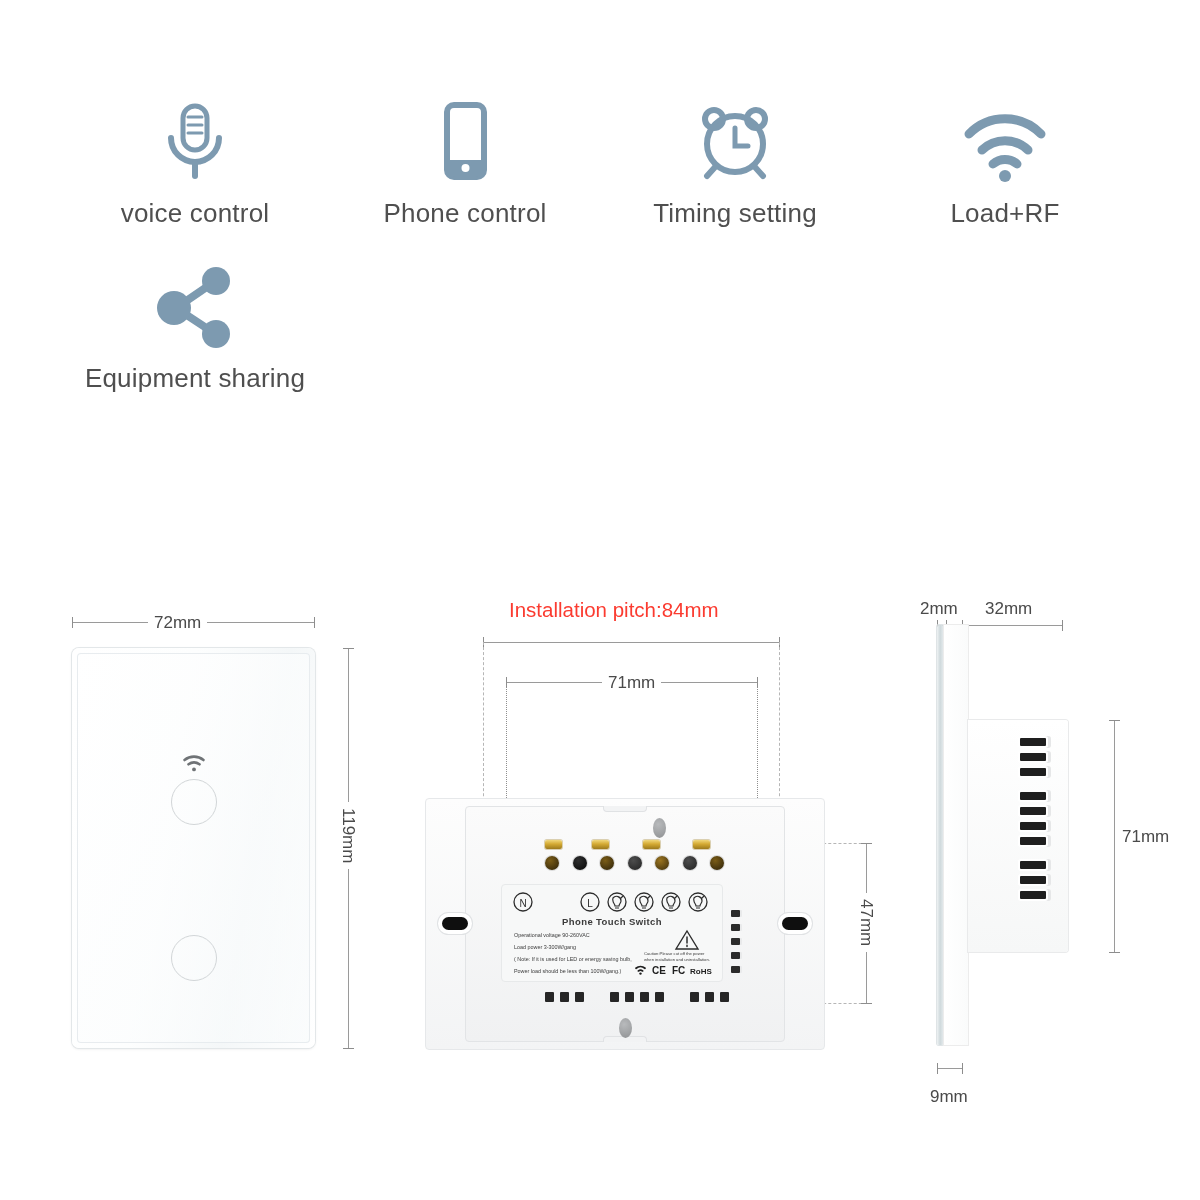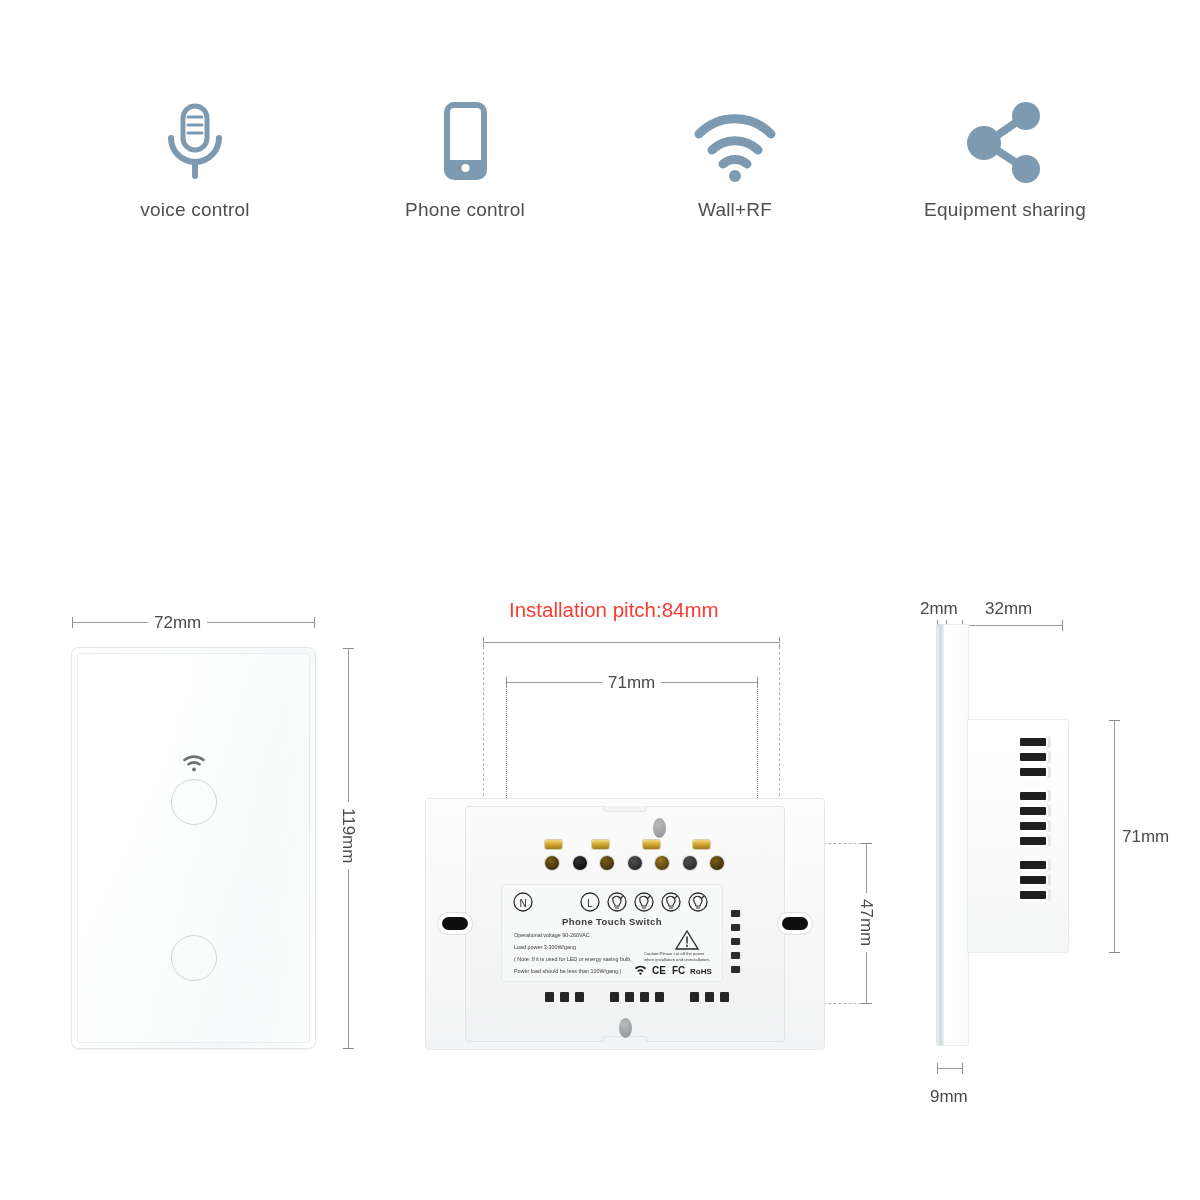--- a/index.html
+++ b/index.html
@@ -24,21 +24,21 @@
     display: flex; flex-direction: column;
     align-items: center; justify-content: flex-start;
   }
   .feature .ico {
     height: 86px; width: 100px;
     display: flex; align-items: center; justify-content: center;
   }
   .feature .ico svg { display: block; }
   .feature .cap {
     margin-top: 14px;
-    font-size: 19px;
+    font-size: 26px;
     color: #4f4f4f;
     letter-spacing: 0.2px;
     white-space: nowrap;
     line-height: 1;
   }
 
   
   .diagrams { position: absolute; left: 0; top: 560px; width: 1036px; height: 560px; }
 
   
@@ -188,36 +188,50 @@
           <g fill="none" stroke="#7d9ab0" stroke-width="6">
             <rect x="12" y="5" width="37" height="72" rx="7"></rect>
           </g>
           <path d="M13 60h35v10a7 7 0 0 1-7 7H20a7 7 0 0 1-7-7z" fill="#7d9ab0"></path>
           <circle cx="30.5" cy="68" r="4" fill="#ffffff"></circle>
         </svg>
       </span>
       <span class="cap">Phone control</span>
     </div>
 
+    <div class="feature">
+      <span class="ico">
+        <svg width="86" height="86" viewBox="0 0 86 86">
+          <g fill="none" stroke="#7d9ab0" stroke-width="6" stroke-linecap="round">
+            <circle cx="43" cy="44" r="28"></circle>
+            <circle cx="22" cy="19" r="9"></circle>
+            <circle cx="64" cy="19" r="9"></circle>
+            <path d="M24 66 15 76M62 66l9 10"></path>
+            <path d="M43 28v18h13" stroke-width="5"></path>
+          </g>
+        </svg>
+      </span>
+      <span class="cap">Timing setting</span>
+    </div>
 
 
 
 
     <div class="feature">
       <span class="ico">
         <svg width="92" height="86" viewBox="0 0 92 86">
           <g fill="none" stroke="#7d9ab0" stroke-linecap="round">
             <path d="M10 34a50 50 0 0 1 72 0" stroke-width="9"></path>
             <path d="M23 50a33 33 0 0 1 46 0" stroke-width="9"></path>
             <path d="M34 64a18 18 0 0 1 24 0" stroke-width="9"></path>
           </g>
           <circle cx="46" cy="76" r="6" fill="#7d9ab0"></circle>
         </svg>
       </span>
-      <span class="cap">Wall+RF</span>
+      <span class="cap">Load+RF</span>
     </div>
 
     <div class="feature">
       <span class="ico">
         <svg width="90" height="86" viewBox="0 0 90 86">
           <g stroke="#7d9ab0" stroke-width="8" stroke-linecap="round">
             <path d="M26 43 L64 17"></path>
             <path d="M26 43 L64 68"></path>
           </g>
           <circle cx="24" cy="43" r="17" fill="#7d9ab0"></circle>

